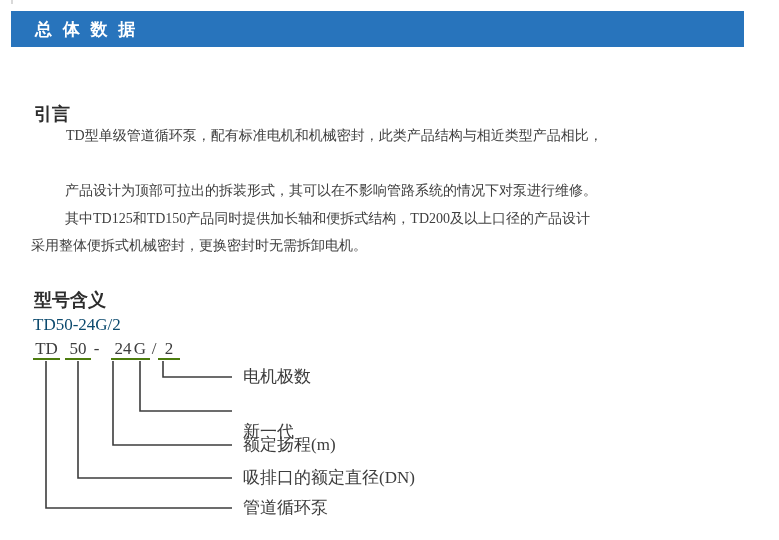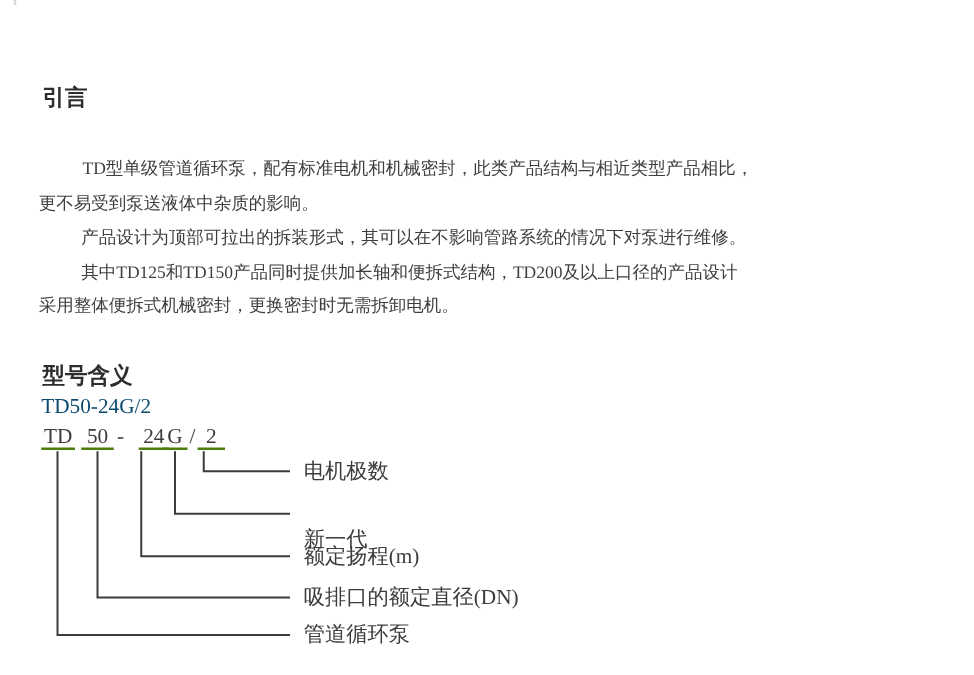--- a/index.html
+++ b/index.html
@@ -90,25 +90,27 @@
     left: 243px;
   }
 </style>
 </head>
 <body>
 
 <div class="page">
 
   <div class="abs edge-mark"></div>
 
+  <div class="abs header-bar">
+    <span class="header-title">总 体 数 据</span>
+  </div>
 
-  <div class="abs section-heading" style="left:34px; top:68px;">引言</div>
+  <div class="abs section-heading" style="left:34px; top:104px;">引言</div>
 
   <div class="abs body-line" style="left:66px; top:112px;">TD型单级管道循环泵，配有标准电机和机械密封，此类产品结构与相近类型产品相比，</div>
-  <div class="abs body-line" style="left:31px; top:140px;">更不易受到泵送液体中杂质的影响。</div>
   <div class="abs body-line" style="left:65px; top:167px;">产品设计为顶部可拉出的拆装形式，其可以在不影响管路系统的情况下对泵进行维修。</div>
   <div class="abs body-line" style="left:65px; top:195px;">其中TD125和TD150产品同时提供加长轴和便拆式结构，TD200及以上口径的产品设计</div>
   <div class="abs body-line" style="left:31px; top:222px;">采用整体便拆式机械密封，更换密封时无需拆卸电机。</div>
 
   <div class="abs section-heading" style="left:34px; top:290px;">型号含义</div>
 
   <div class="abs model-example" style="left:33px; top:315px;">TD50-24G/2</div>
 
   <span class="token underlined" style="left:33px;  width:27px;">TD</span>
   <span class="token underlined" style="left:65px;  width:26px;">50</span>

